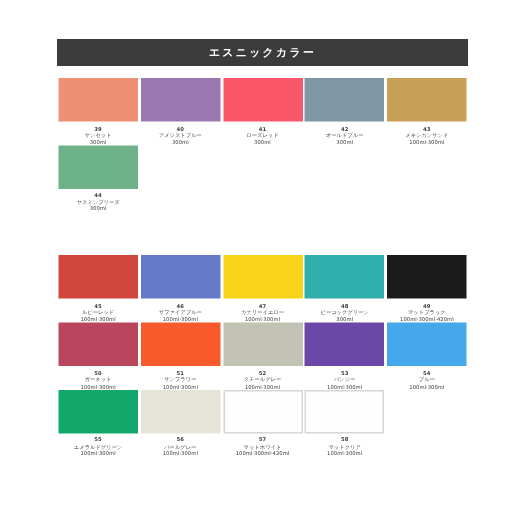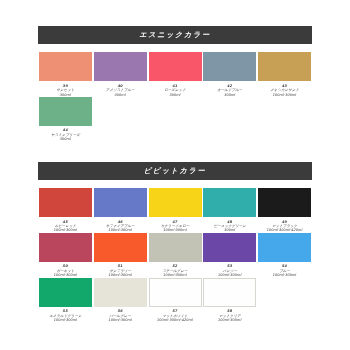--- a/index.html
+++ b/index.html
@@ -12,21 +12,20 @@
     background: #ffffff;
     font-family: "DejaVu Sans", "Liberation Sans", sans-serif;
     overflow: hidden;
   }
   .page {
     position: relative;
     width: 304px;
     height: 350px;
     box-sizing: border-box;
     padding: 0 38px;
-    font-style: italic;
   }
 
   
   .section { position: relative; }
   .section-header {
     background: #3b3b3b;
     color: #ffffff;
     text-align: center;
     font-size: 7.2px;
     font-weight: bold;
@@ -155,21 +154,20 @@
           <div class="swatch-meta">
             <span class="swatch-no">44</span>
             <span class="swatch-name">ヤスミンブリーズ</span>
             <span class="swatch-sizes">300ml</span>
           </div>
         </div>
       </div>
   </div>
 
   <div class="section section-vivid">
-    <div class="section-header">ビビットカラー</div>
     <div class="row-gap"></div>
     <div class="swatch-grid" id="grid-vivid">
         <div class="swatch-cell">
           <div class="swatch-chip" style="background: rgb(208, 69, 60);"></div>
           <div class="swatch-meta">
             <span class="swatch-no">45</span>
             <span class="swatch-name">ルビーレッド</span>
             <span class="swatch-sizes">100ml·300ml</span>
           </div>
         </div>

